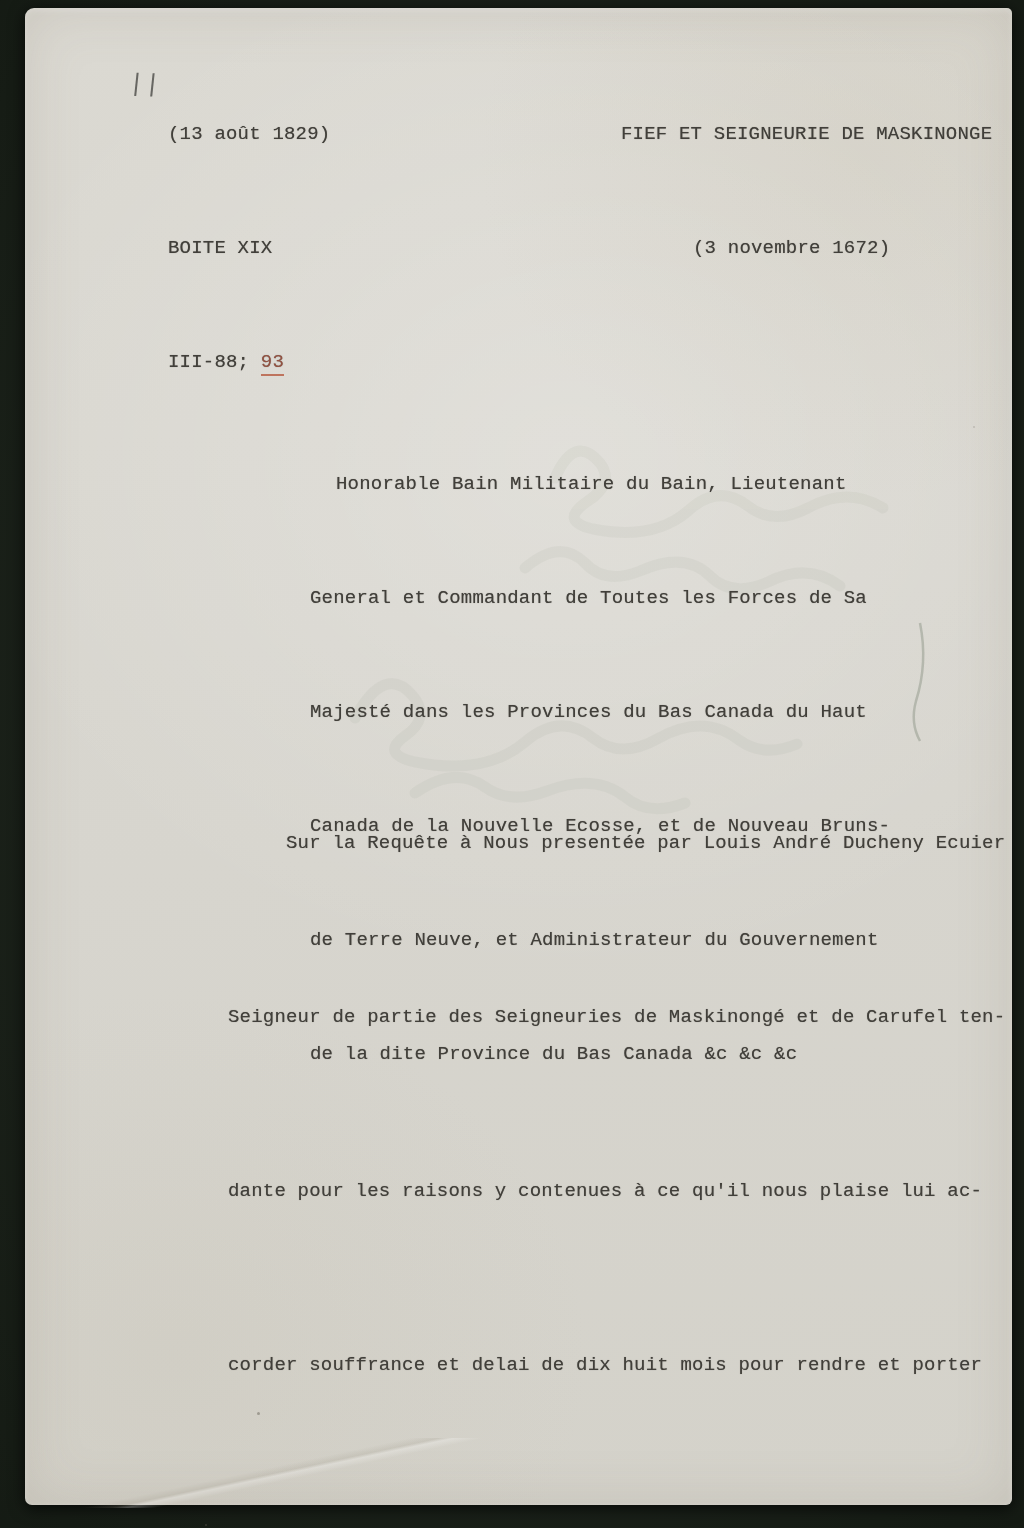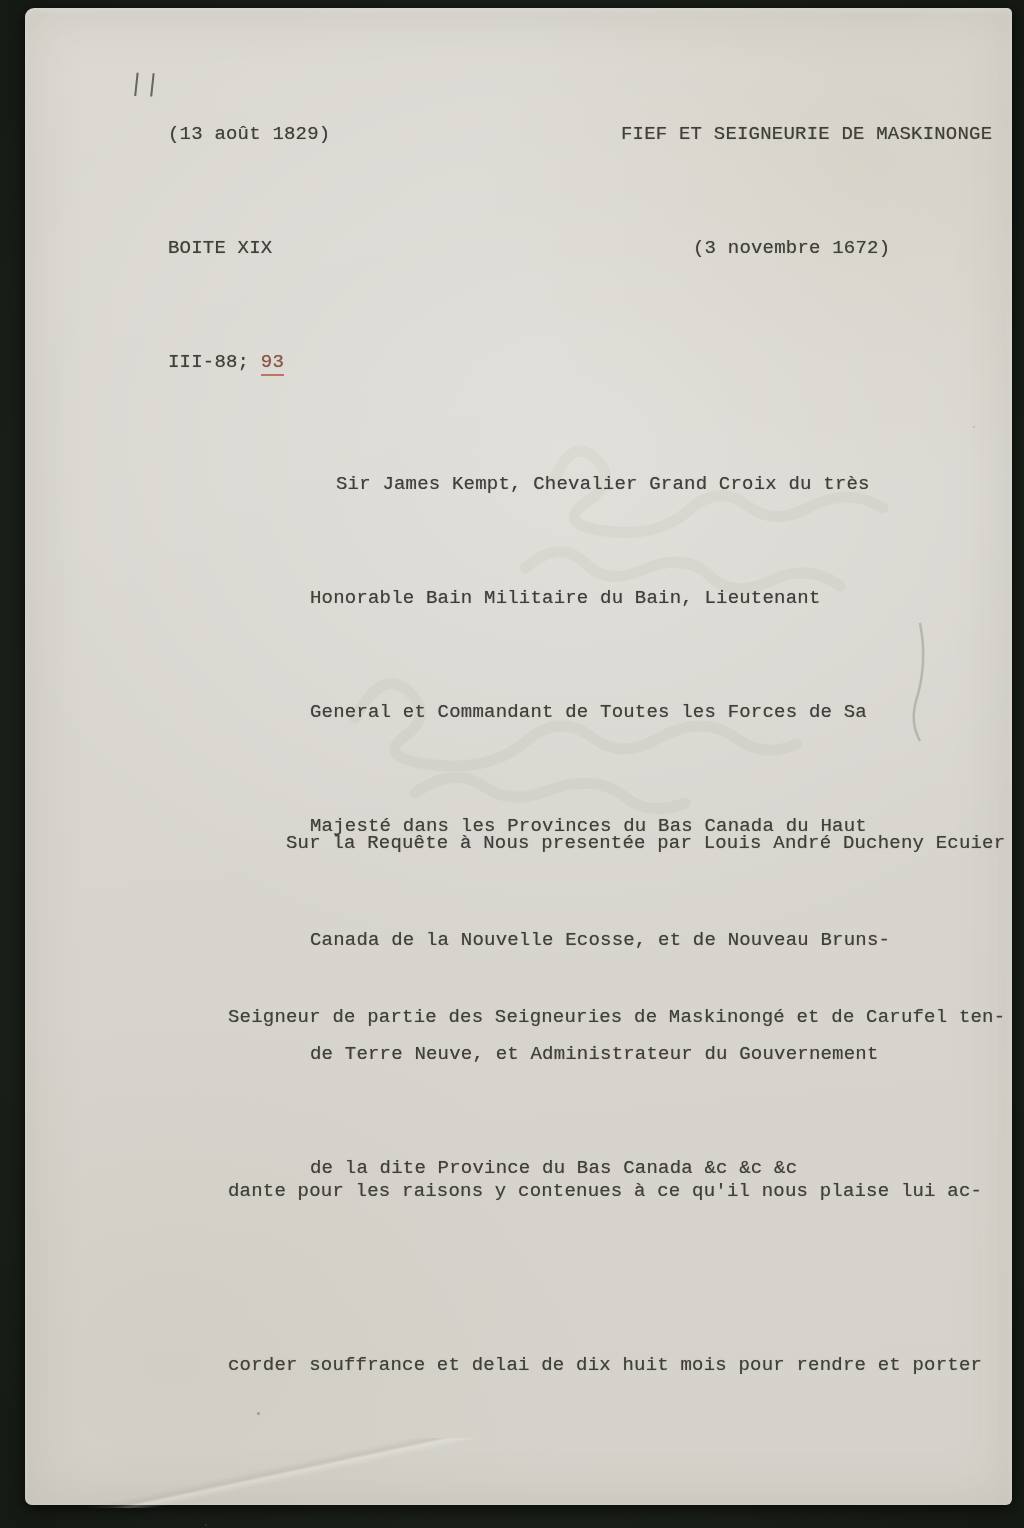--- a/index.html
+++ b/index.html
@@ -156,21 +156,20 @@
       <div class="line">BOITE XIX</div>
       <div class="line"><span>III-88; </span><span class="ref-page">93</span></div>
     </div>
 
     <div class="header-right typed">
       <div class="line">FIEF ET SEIGNEURIE DE MASKINONGE</div>
       <div class="line line-2">(3 novembre 1672)</div>
     </div>
 
     <div class="salutation typed">
-      <div class="line">Sir James Kempt, Chevalier Grand Croix du très</div>
       <div class="line">Honorable Bain Militaire du Bain, Lieutenant</div>
       <div class="line">General et Commandant de Toutes les Forces de Sa</div>
       <div class="line">Majesté dans les Provinces du Bas Canada du Haut</div>
       <div class="line">Canada de la Nouvelle Ecosse, et de Nouveau Bruns-</div>
       <div class="line">de Terre Neuve, et Administrateur du Gouvernement</div>
       <div class="line">de la dite Province du Bas Canada &amp;c &amp;c &amp;c</div>
     </div>
 
     <div class="body-text typed">
       <div class="line">Sur la Requête à Nous presentée par Louis André Ducheny Ecuier</div>

